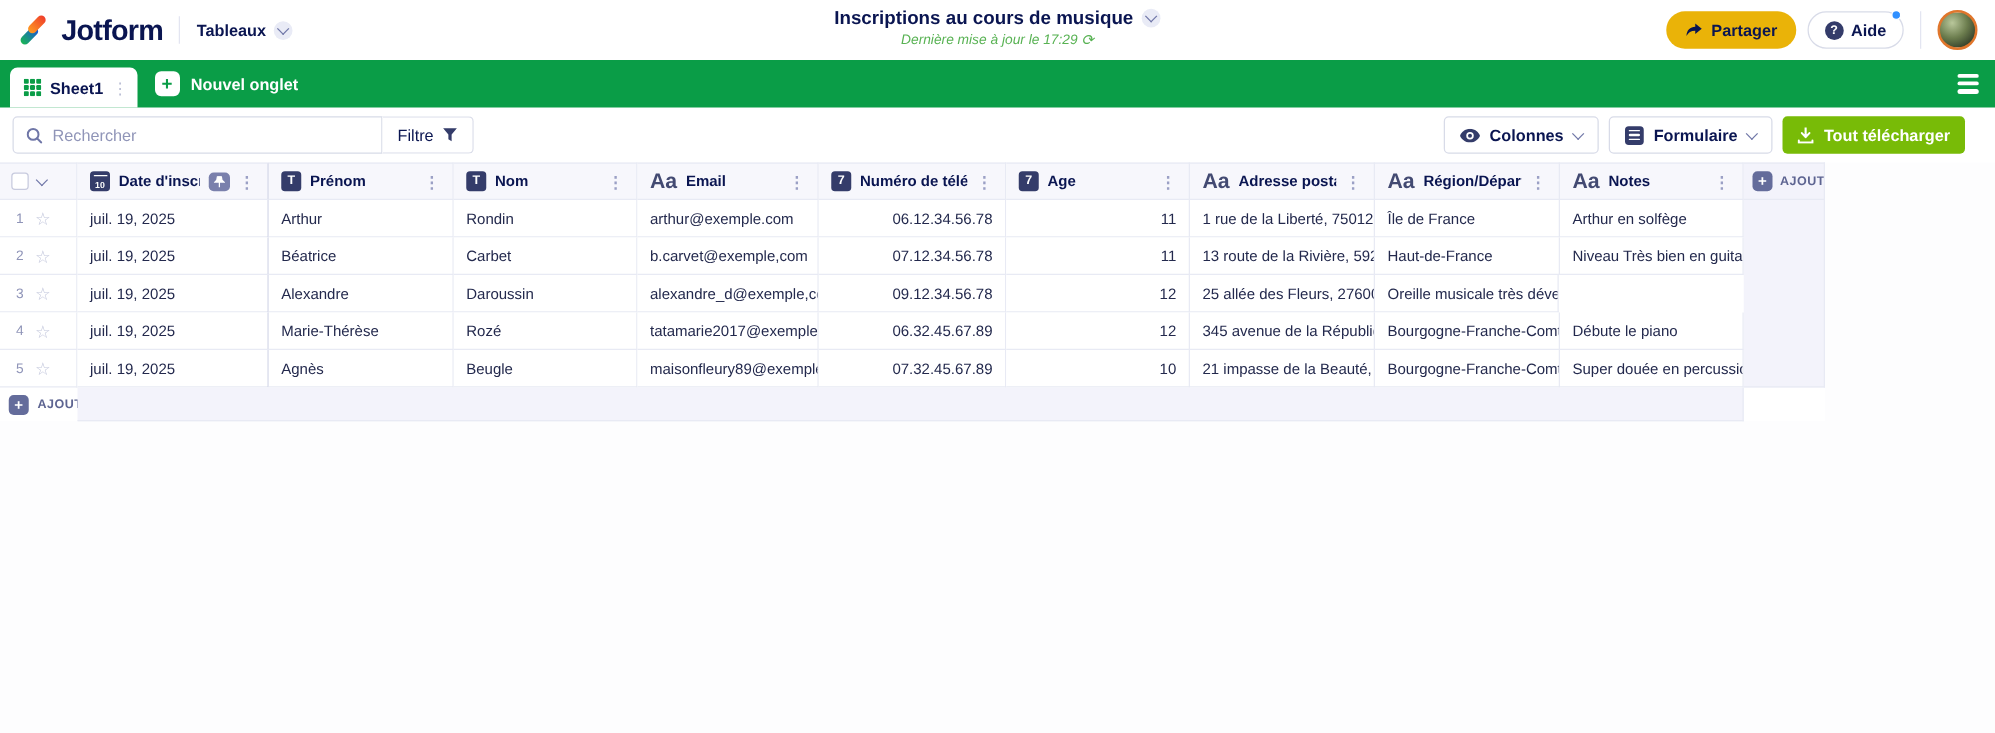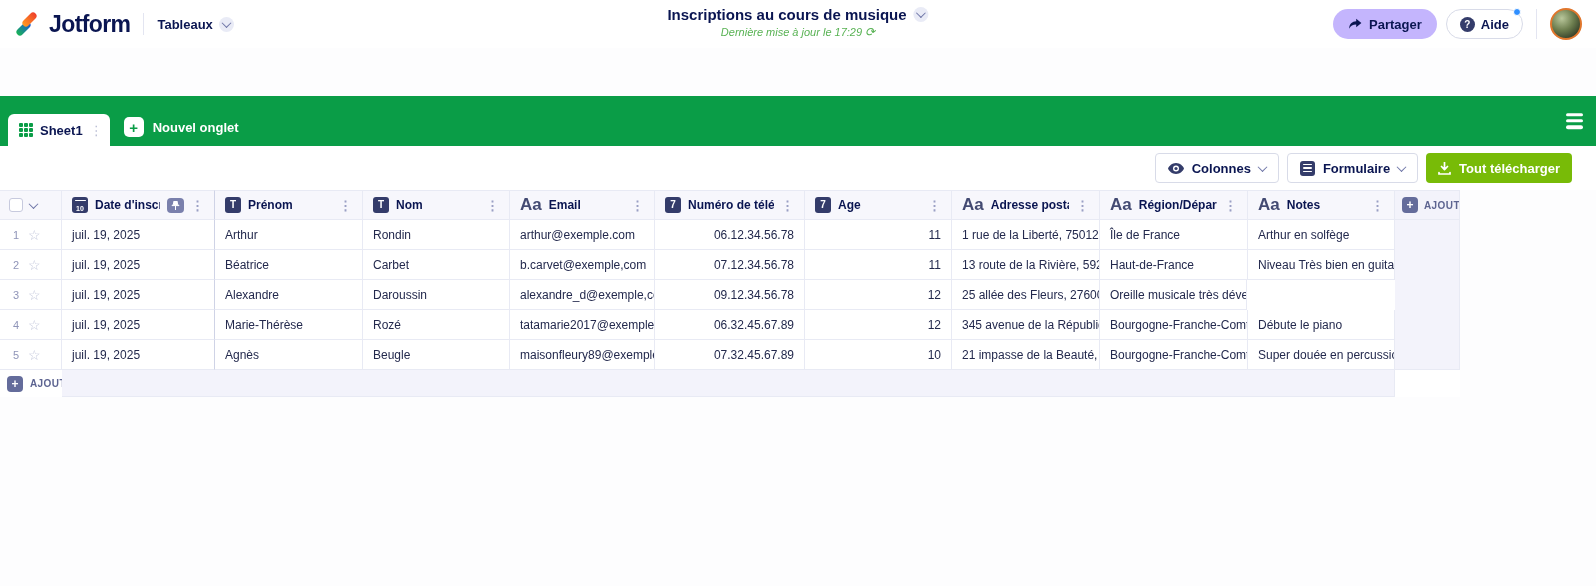--- a/index.html
+++ b/index.html
@@ -23,29 +23,29 @@
   .product-switch { display:flex; align-items:center; gap:6px; font-size:13px; font-weight:600; color:#0a1551; cursor:pointer; }
   .chev-circle { width:15px; height:15px; border-radius:50%; background:#e9ebf6; display:inline-flex; align-items:center; justify-content:center; }
   .chev { width:7px; height:7px; border-right:1.6px solid #6f76a7; border-bottom:1.6px solid #6f76a7; transform:rotate(45deg) translate(-1px,-1px); }
 
   .title-block { position:absolute; left:50%; top:6px; transform:translateX(-50%); text-align:center; white-space:nowrap; }
   .page-title { font-size:15px; font-weight:700; display:inline-flex; align-items:center; gap:7px; }
   .subtitle { font-size:11px; color:#58b253; margin-top:2px; display:flex; align-items:center; justify-content:center; gap:3px;font-style:italic; }
   .refresh-glyph { font-size:12px; line-height:1; }
 
   .header-right { margin-left:auto; display:flex; align-items:center; gap:9px; padding-right:14px; }
-  .btn-share { display:flex; align-items:center; gap:7px; background:#c4b5fd; border:none; border-radius:17px; height:30px; padding:0 15px; font-size:13px; font-weight:600; color:#0a1551; cursor:pointer; font-family:inherit; }
+  .btn-share { display:flex; align-items:center; gap:7px; background:#eab308; border:none; border-radius:17px; height:30px; padding:0 15px; font-size:13px; font-weight:600; color:#0a1551; cursor:pointer; font-family:inherit; }
   .btn-help { position:relative; display:flex; align-items:center; gap:6px; background:#fff; border:1px solid #d8dbe8; border-radius:17px; height:30px; padding:0 13px; font-size:13px; font-weight:600; color:#0a1551; cursor:pointer; font-family:inherit; }
   .help-q { width:15px; height:15px; border-radius:50%; background:#343c6a; color:#fff; font-size:10px; font-weight:700; display:flex; align-items:center; justify-content:center; }
   .help-dot { position:absolute; top:-2px; right:1px; width:8px; height:8px; border-radius:50%; background:#2f8fff; border:1px solid #fff; }
   .hdr-divider { width:1px; height:30px; background:#e3e5f1; margin:0 4px; }
   .avatar { width:32px; height:32px; border-radius:50%; border:2px solid #e0762c; background:radial-gradient(circle at 35% 30%, #b9c79b, #6c7d4e 45%, #35402a 80%, #1f2619); cursor:pointer; }
 
   
-  .tab-bar { height:50px; background:#0a9d47; display:flex; align-items:flex-end; padding-left:8px; position:relative;margin-top:48px; }
+  .tab-bar { height:38px; background:#0a9d47; display:flex; align-items:flex-end; padding-left:8px; position:relative; }
   .tab-active { height:32px; background:#fff; border-radius:6px 6px 0 0; display:flex; align-items:center; gap:7px; padding:0 7px 0 11px; font-size:13px; font-weight:700; color:#0a1551; cursor:pointer; }
   .tab-dots { color:#b9bdd4; font-size:13px; font-weight:400; letter-spacing:0; }
   .new-tab { display:flex; align-items:center; gap:9px; color:#fff; font-size:13px; font-weight:700; margin-left:14px; height:38px; cursor:pointer; }
   .plus-white-box { width:20px; height:20px; background:#fff; border-radius:5px; color:#0a9d47; font-size:15px; font-weight:700; display:flex; align-items:center; justify-content:center; line-height:1; }
   .hamburger { position:absolute; right:13px; top:50%; transform:translateY(-50%); display:flex; flex-direction:column; gap:3px; cursor:pointer; }
   .hamburger span { width:17px; height:3.2px; background:#fff; border-radius:2px; }
 
   
   .toolbar { height:44px; background:#fff; display:flex; align-items:center; padding:0 10px; }
   .search-group { display:flex; height:30px; }
@@ -172,20 +172,39 @@
     <span>Nouvel onglet</span>
   </div>
   <div class="hamburger">
       <span></span>
       <span></span>
       <span></span>
     </div>
 </div>
 
 <div class="toolbar">
+  <div class="search-group">
+    <div class="search-box">
+      <span>
+        <svg width="13" height="13" viewBox="0 0 13 13">
+            <circle cx="5.5" cy="5.5" r="4.3" fill="none" stroke="#6f76a7" stroke-width="1.6"></circle>
+            <line x1="8.8" y1="8.8" x2="12" y2="12" stroke="#6f76a7" stroke-width="1.6" stroke-linecap="round"></line>
+          </svg>
+      </span>
+      <input type="text" placeholder="Rechercher" style="">
+    </div>
+    <button class="filter-btn">
+      <span>Filtre</span>
+      <span>
+        <svg width="12" height="12" viewBox="0 0 12 12">
+            <path d="M0.5 0.5 H11.5 L7.3 5.6 V11 L4.7 9.4 V5.6 Z" fill="#343c6a"></path>
+          </svg>
+      </span>
+    </button>
+  </div>
   <div class="toolbar-right">
     <button class="tb-btn">
       <span>
         <svg width="16" height="11" viewBox="0 0 16 11">
             <path d="M8 0 C12 0 15 3 16 5.5 C15 8 12 11 8 11 C4 11 1 8 0 5.5 C1 3 4 0 8 0 Z" fill="#343c6a"></path>
             <circle cx="8" cy="5.5" r="3" fill="#fff"></circle>
             <circle cx="8" cy="5.5" r="1.6" fill="#343c6a"></circle>
           </svg>
       </span>
       <span>Colonnes</span>

